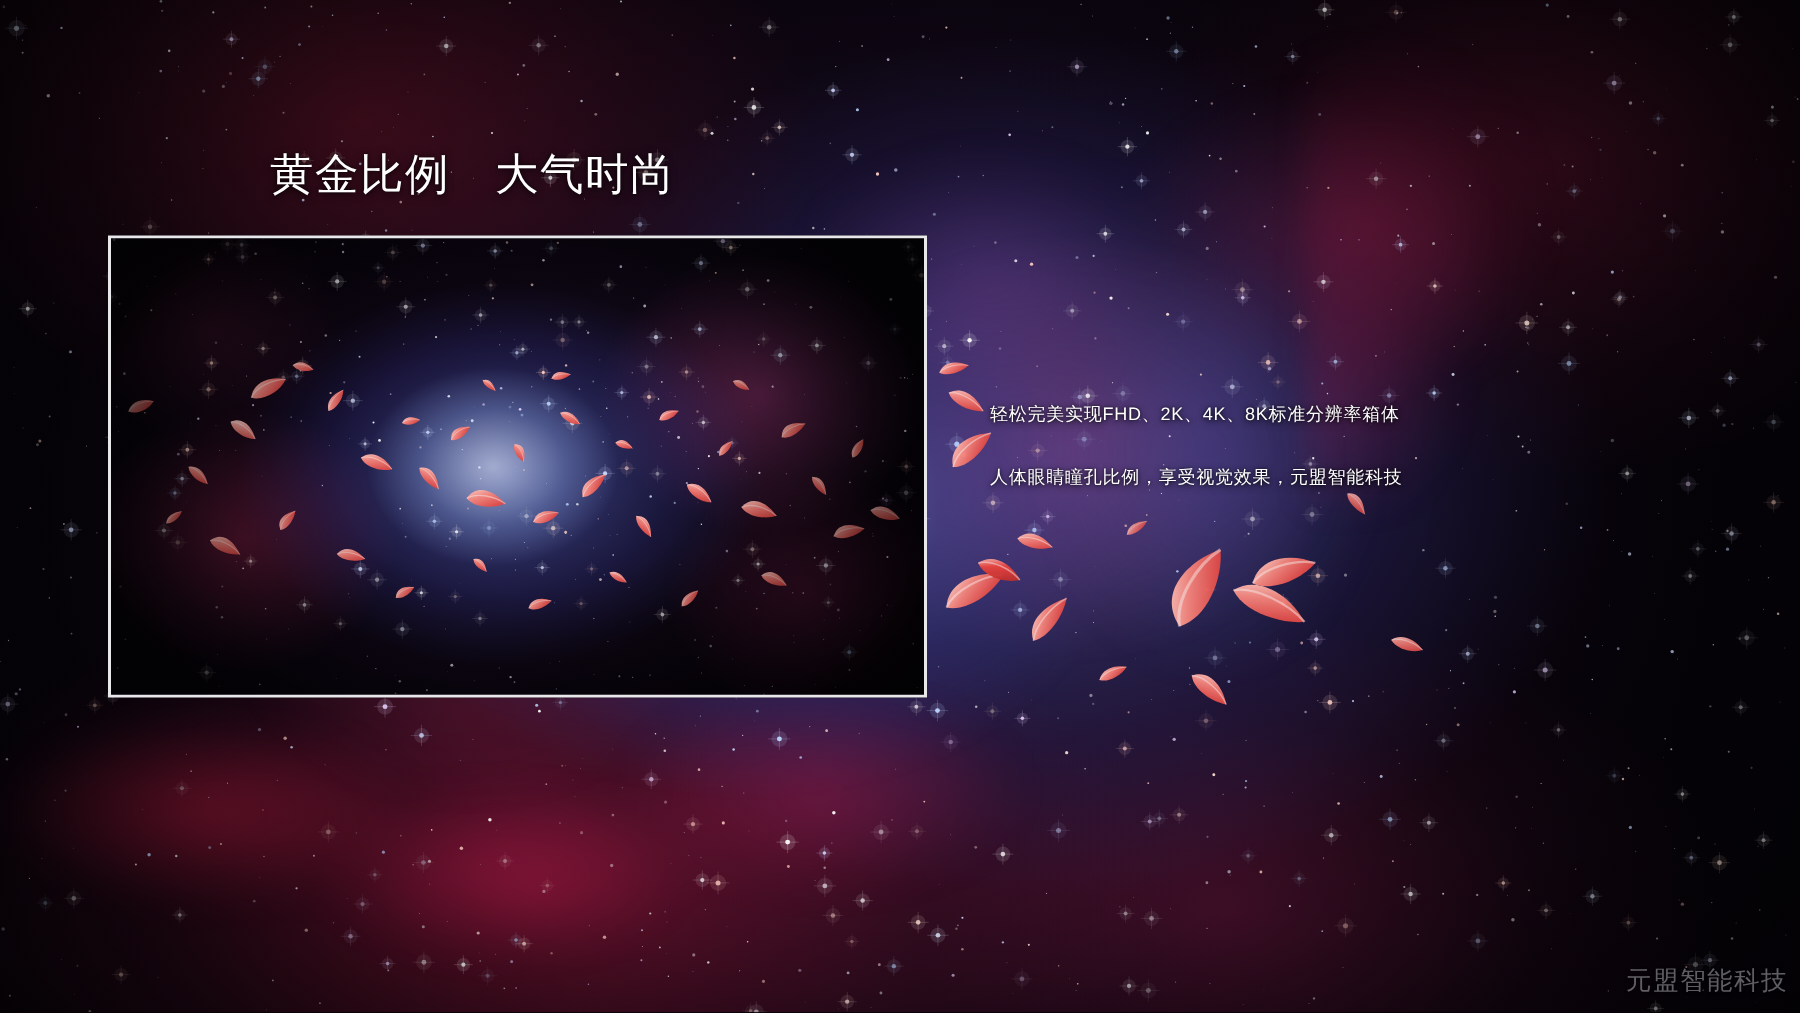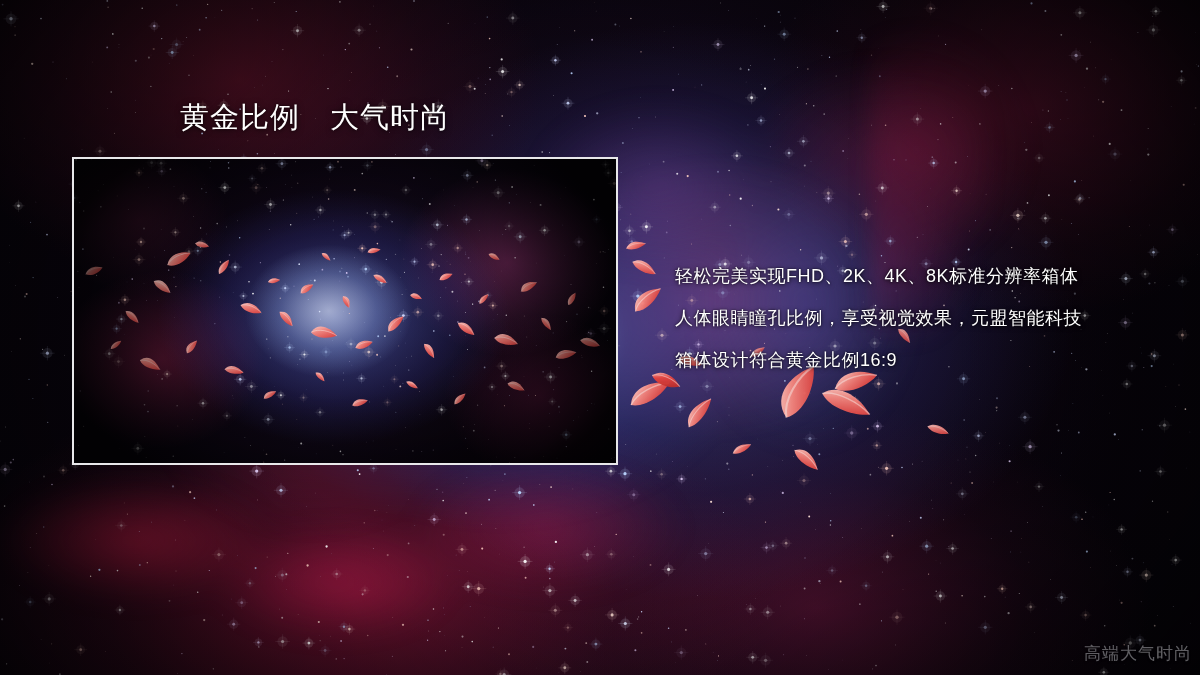--- a/index.html
+++ b/index.html
@@ -111,27 +111,26 @@
     letter-spacing: 1px;
     white-space: pre;
     text-shadow: 0 1px 6px rgba(0,0,0,0.75), 0 0 2px rgba(0,0,0,0.6);
   }
   #body-text {
     position: absolute;
     left: 660px; top: 255px;
     width: 520px;
   }
   .body-line {
-    font-size: 18px;
+    font-size: 12px;
     line-height: 42px;
     color: #ffffff;
     letter-spacing: 0.5px;
     white-space: nowrap;
     text-shadow: 0 1px 5px rgba(0,0,0,0.82), 0 0 2px rgba(0,0,0,0.7);
-    margin-left: 15px;
   }
   #watermark {
     position: absolute;
     right: 8px; bottom: 10px;
     font-size: 17px;
     letter-spacing: 1px;
     color: rgba(205,205,212,0.46);
     text-shadow: 0 1px 2px rgba(0,0,0,0.55);
   }
 
@@ -2930,18 +2929,17 @@
           <path d="M-6,0 C-3.3000000000000003,-4.592823064362165 2.7,-3 6,0 C2.7,2.2832296210370258 -3.3000000000000003,2.7600000000000002 -6,0 Z" fill="url(#petals-panel-g38)"></path>
           <path d="M-6,0 C-3,-2.2800000000000002 2.64,-1.7999999999999998 6,0" fill="none" stroke="#fff2ee" stroke-width="0.50" opacity="0.48"></path>
         </g>
       </svg>
     <div id="panel-vignette"></div>
   </div>
 
   <div id="body-text">
     <div class="body-line">轻松完美实现FHD、2K、4K、8K标准分辨率箱体</div>
     <div class="body-line">人体眼睛瞳孔比例，享受视觉效果，元盟智能科技</div>
-    <div class="body-line">箱体设计符合黄金比例16:9</div>
   </div>
 
-  <div id="watermark">高端大气时尚</div>
+  <div id="watermark">元盟智能科技</div>
 
 </div>
 
 </body></html>

